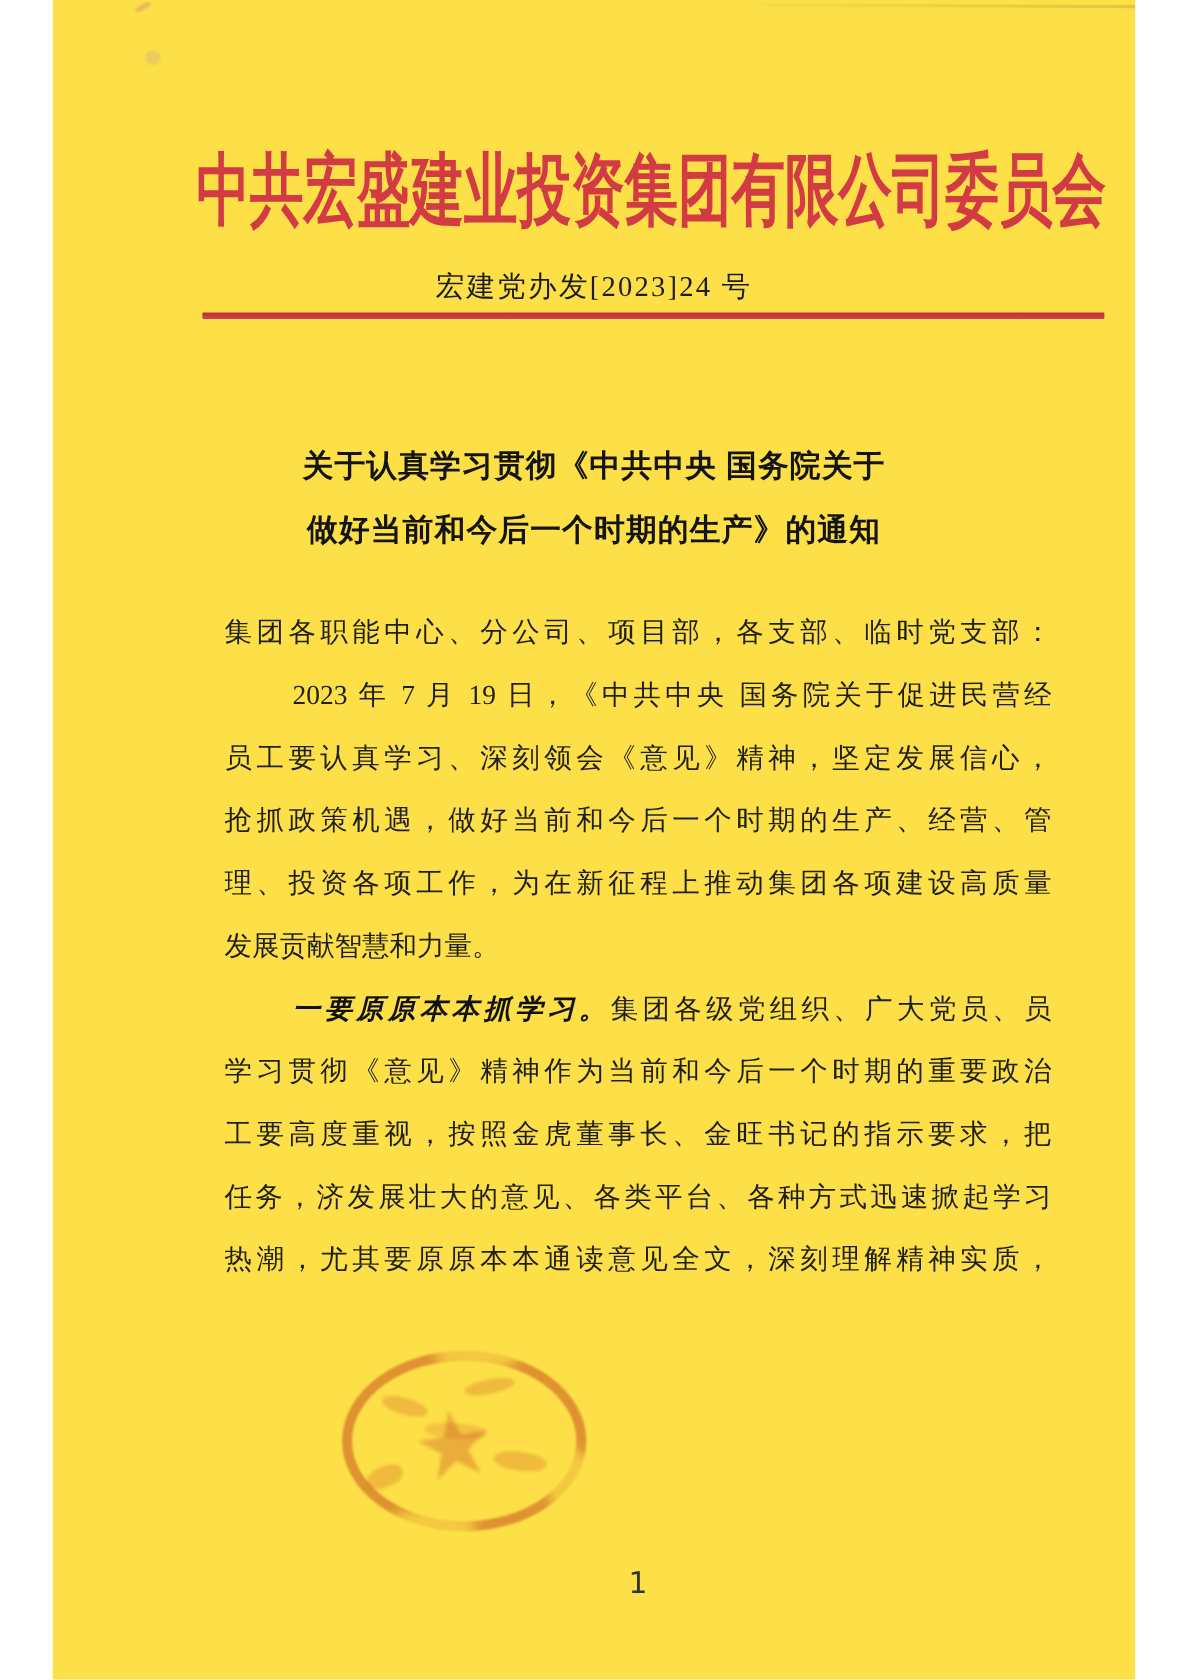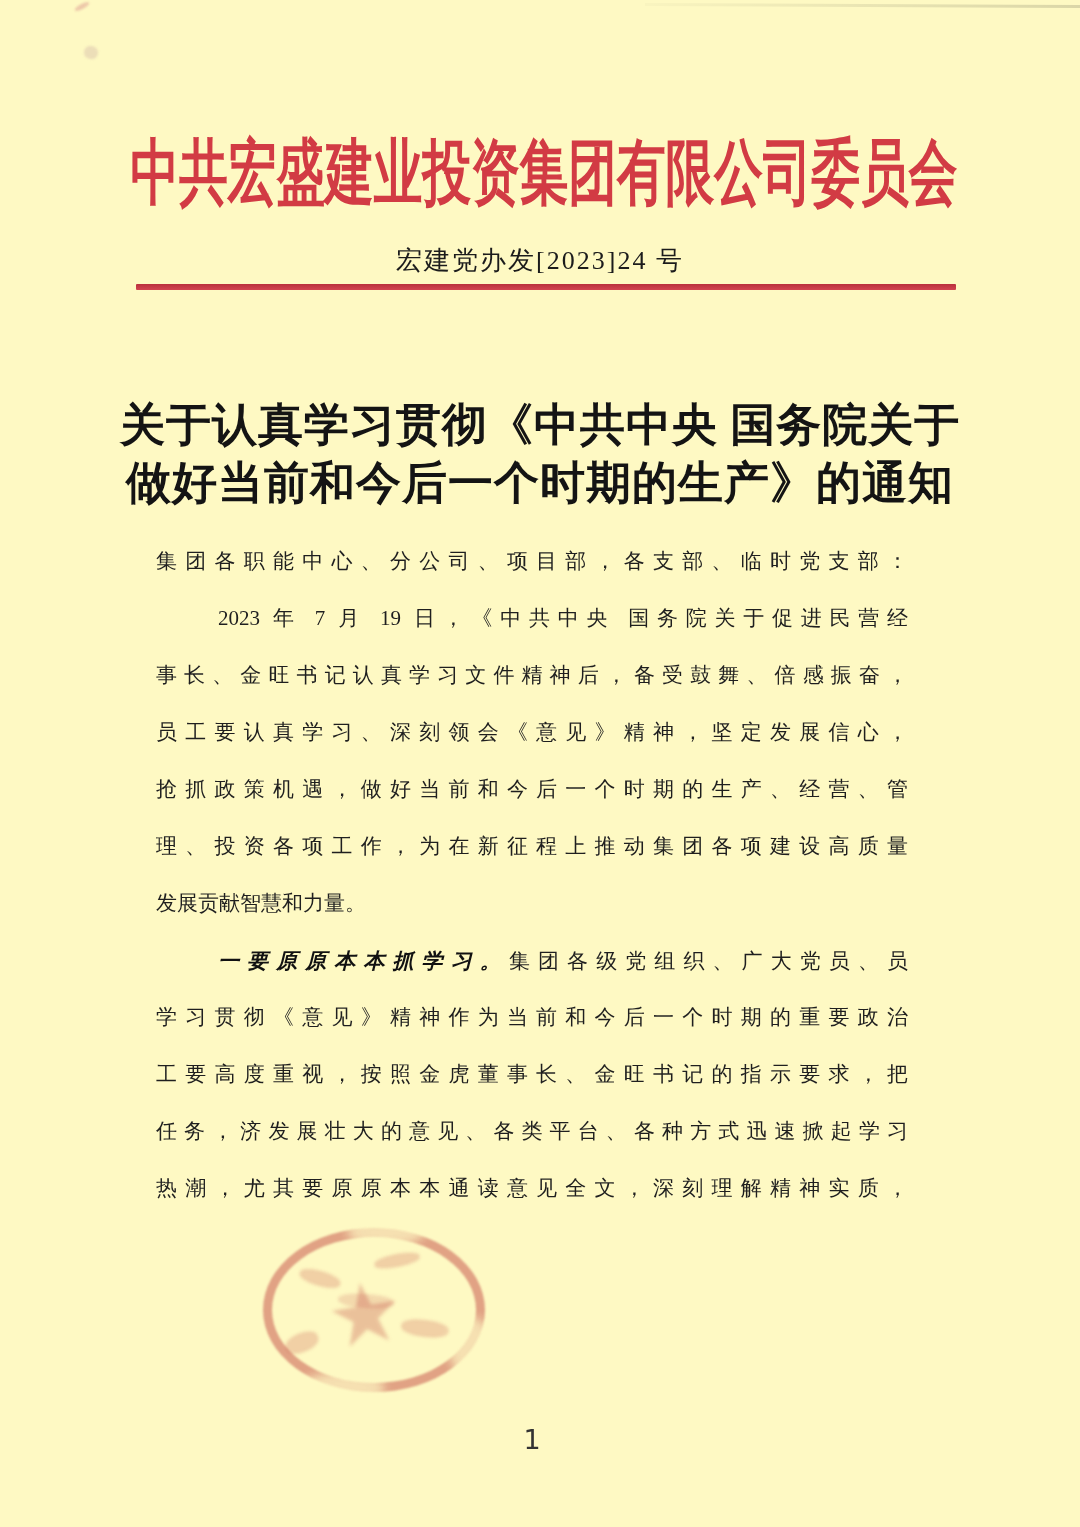--- a/index.html
+++ b/index.html
@@ -1,21 +1,21 @@
 <!DOCTYPE html>
 <html><head>
 <meta charset="utf-8">
 <style>
   html, body { margin: 0; padding: 0; background: #ffffff; }
   .page {
     position: relative;
-    width: 1080px;
+    width: 984px;
     height: 1527px;
     margin: 0 auto;
-    background: #fef9c3;
+    background: #fde047;
     overflow: hidden;
     font-family: "Liberation Serif", "DejaVu Serif", serif;
     color: #1e1e1e;
   }
 
   
   .scanline {
     position: absolute; top: 4px; left: 645px; width: 435px; height: 3px;
     background: linear-gradient(to right, rgba(0,0,0,0.02), rgba(0,0,0,0.14));
     transform: rotate(0.25deg);
@@ -45,27 +45,27 @@
   }
 
   .red-rule {
     position: absolute; top: 284px; left: 136px; width: 820px; height: 6px;
     background: linear-gradient(to bottom, #b9303c, #d24450);
     border-radius: 1px;
   }
 
   .doc-title {
     position: absolute; top: 396px; left: 0; width: 100%;
-    text-align: center; font-size: 45px; font-weight: 700;
+    text-align: center; font-size: 28px; font-weight: 700;
     line-height: 58px; color: #141414; letter-spacing: 1px;
   }
 
   .body-text {
-    position: absolute; top: 533px; left: 156px; width: 752px;
-    font-size: 21px; line-height: 57px; color: #1f1f1f;
+    position: absolute; top: 547px; left: 156px; width: 752px;
+    font-size: 25px; line-height: 57px; color: #1f1f1f;
   }
   .body-text .line { height: 57px; white-space: nowrap; }
   .body-text .line.fill {
     white-space: normal;
     text-align: justify;
     -webkit-text-align-last: justify;
     text-align-last: justify;
     text-justify: inter-character;
   }
   .body-text .line.indent { text-indent: 62px; }
@@ -128,21 +128,20 @@
   <div class="red-rule"></div>
 
   <div class="doc-title">
     <div>关于认真学习贯彻《中共中央 国务院关于</div>
     <div>做好当前和今后一个时期的生产》的通知</div>
   </div>
 
   <div class="body-text">
       <div class="line fill"><span>集团各职能中心、分公司、项目部，各支部、临时党支部：</span></div>
       <div class="line indent fill"><span>2023 年 7 月 19 日，《中共中央 国务院关于促进民营经</span></div>
-      <div class="line fill"><span>事长、金旺书记认真学习文件精神后，备受鼓舞、倍感振奋，</span></div>
       <div class="line fill"><span>员工要认真学习、深刻领会《意见》精神，坚定发展信心，</span></div>
       <div class="line fill"><span>抢抓政策机遇，做好当前和今后一个时期的生产、经营、管</span></div>
       <div class="line fill"><span>理、投资各项工作，为在新征程上推动集团各项建设高质量</span></div>
       <div class="line"><span>发展贡献智慧和力量。</span></div>
       <div class="line indent fill"><span class="bold-lead">一要原原本本抓学习。</span><span>集团各级党组织、广大党员、员</span></div>
       <div class="line fill"><span>学习贯彻《意见》精神作为当前和今后一个时期的重要政治</span></div>
       <div class="line fill"><span>工要高度重视，按照金虎董事长、金旺书记的指示要求，把</span></div>
       <div class="line fill"><span>任务，济发展壮大的意见、各类平台、各种方式迅速掀起学习</span></div>
       <div class="line fill"><span>热潮，尤其要原原本本通读意见全文，深刻理解精神实质，</span></div>
     </div>

